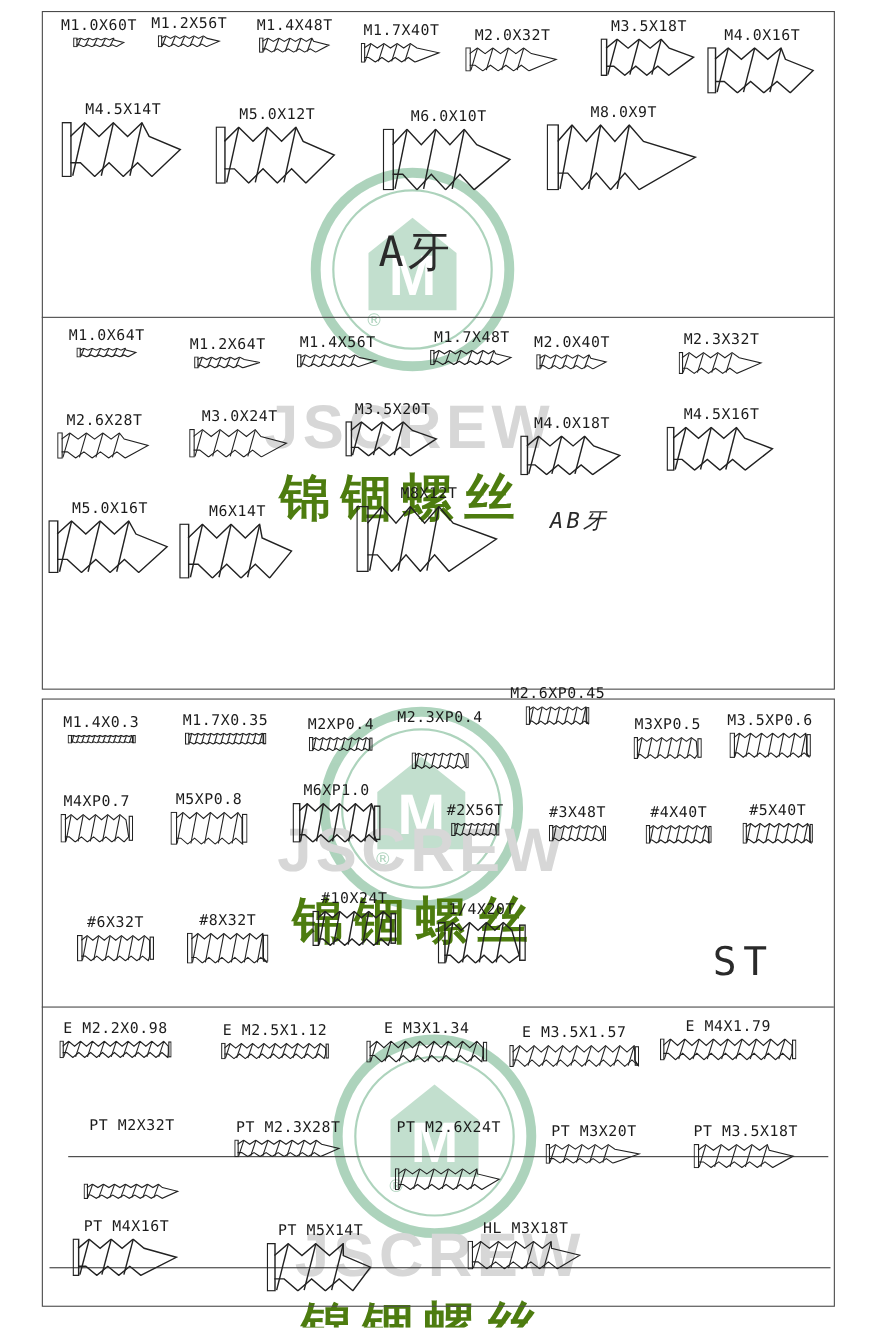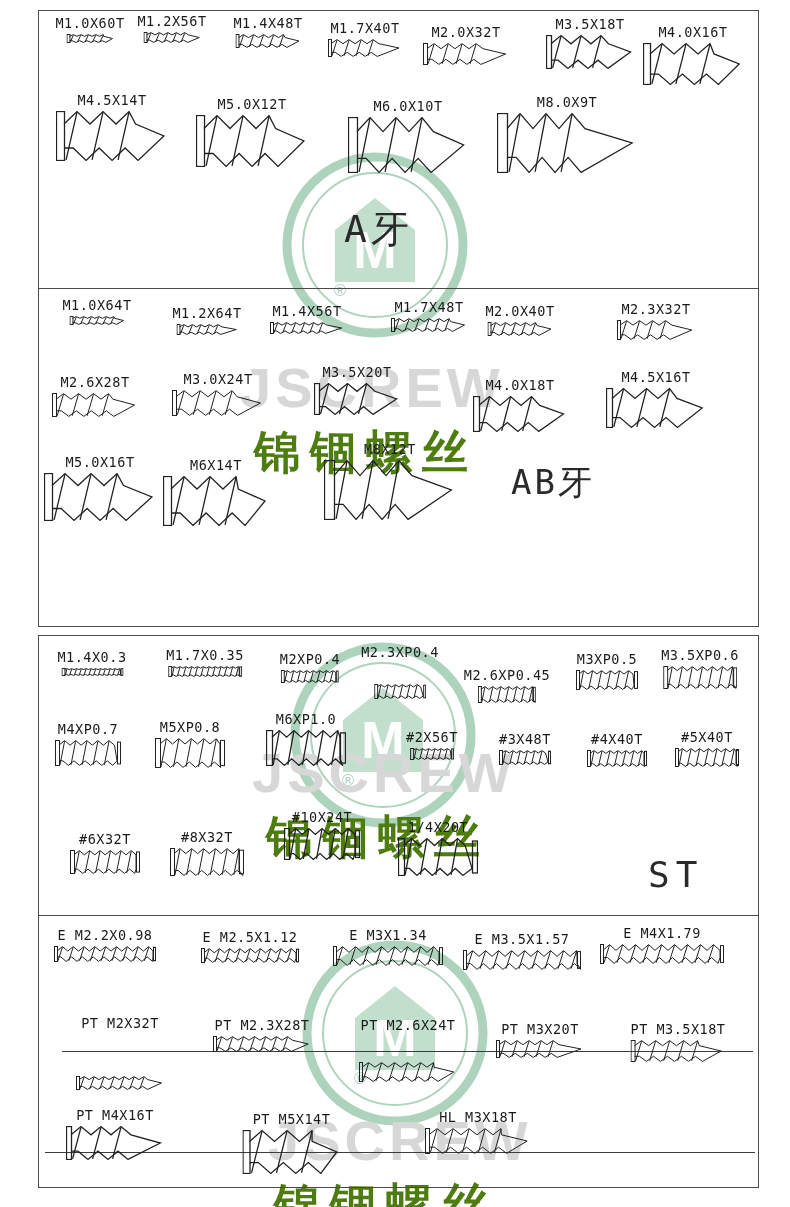--- a/index.html
+++ b/index.html
@@ -16,21 +16,21 @@
   .panel{position:absolute;border:1px solid #4a4a4a;z-index:1;background:transparent;}
   .divider{position:absolute;border-top:1px solid #4a4a4a;z-index:1;}
   .centerline{position:absolute;border-top:1px solid #3c3c3c;z-index:1;}
   
   .item{position:absolute;transform:translateX(-50%);display:flex;flex-direction:column;
         align-items:center;gap:3px;z-index:2;}
   .slabel{font-size:13.5px;color:#1b1b1b;white-space:nowrap;letter-spacing:0.5px;}
   .sec-label{position:absolute;color:#2a2a2a;z-index:2;white-space:nowrap;
              font-family:"DejaVu Sans Mono","Liberation Mono",monospace;}
   #lblA{left:344px;top:204px;font-size:38px;letter-spacing:4px;}
-  #lblAB{left:511px;top:460px;font-size:34px;letter-spacing:3px;}
+  #lblAB{left:500px;top:460px;font-size:20px;letter-spacing:3px;font-style:italic;}
   #lblST{left:648px;top:854px;font-size:36px;letter-spacing:6px;}
   #wmA{left:240px;top:355px;} #wmA .wm-cn{margin-top:2px;margin-left:14px;}
   #wmB{left:252px;top:740px;} #wmB .wm-cn{margin-top:2px;margin-left:14px;}
   #wmC{left:268px;top:1108px;} #wmC .wm-cn{margin-top:2px;margin-left:6px;}
   #wmLogo1{left:280px;top:150px;}
   #wmLogo2{left:288px;top:640px;}
   #wmLogo3{left:300px;top:938px;}
 </style>
 </head>
 <body>
@@ -482,21 +482,21 @@
             <path d="M 3 3 L 6.6 0.6 L 10.3 3.0 L 13.9 0.6 L 17.5 3.0 L 21.1 0.6 L 24.8 3.0 L 28.4 0.6 L 32.0 3.0 L 35.6 0.6 L 39.3 3.0 L 42.9 0.6 L 46.5 3.0 L 49 12.0 L 45.4 14.4 L 41.8 12.0 L 38.2 14.4 L 34.5 12.0 L 30.9 14.4 L 27.3 12.0 L 23.7 14.4 L 20.0 12.0 L 16.4 14.4 L 12.8 12.0 L 9.2 14.4 L 5.5 12.0 L 3 12.0"></path>
             <line x1="6.6" y1="1.2" x2="4.0" y2="13.8"></line>
             <line x1="13.9" y1="1.2" x2="10.8" y2="13.8"></line>
             <line x1="21.1" y1="1.2" x2="18.1" y2="13.8"></line>
             <line x1="28.4" y1="1.2" x2="25.3" y2="13.8"></line>
             <line x1="35.6" y1="1.2" x2="32.6" y2="13.8"></line>
             <line x1="42.9" y1="1.2" x2="39.8" y2="13.8"></line>
           </g>
         </svg>
       </div>
-      <div class="item" style="left: 507px; top: 667px;">
+      <div class="item" style="left: 507px; top: 623px;">
         <div class="slabel">M2.6XP0.45</div>
         <svg width="58" height="17" viewBox="0 0 58 17">
           <g stroke="#222" fill="none" stroke-width="1">
             <rect x="0.5" y="0.5" width="3" height="16"></rect>
             <rect x="55.5" y="1.36" width="2" height="14.28"></rect>
             <path d="M 3 3.4000000000000004 L 7.0 0.6 L 10.9 3.4 L 14.9 0.6 L 18.9 3.4 L 22.9 0.6 L 26.9 3.4 L 30.8 0.6 L 34.8 3.4 L 38.8 0.6 L 42.8 3.4 L 46.7 0.6 L 50.7 3.4 L 54.7 0.6 L 55.0 3.4 L 55 13.6 L 57.5 16.4 L 53.5 13.6 L 49.5 16.4 L 45.5 13.6 L 41.6 16.4 L 37.6 13.6 L 33.6 16.4 L 29.6 13.6 L 25.7 16.4 L 21.7 13.6 L 17.7 16.4 L 13.7 13.6 L 9.8 16.4 L 5.8 13.6 L 3 13.6"></path>
             <line x1="7.0" y1="1.2" x2="4.0" y2="15.8"></line>
             <line x1="14.9" y1="1.2" x2="11.6" y2="15.8"></line>
             <line x1="22.9" y1="1.2" x2="19.5" y2="15.8"></line>
             <line x1="30.8" y1="1.2" x2="27.5" y2="15.8"></line>

